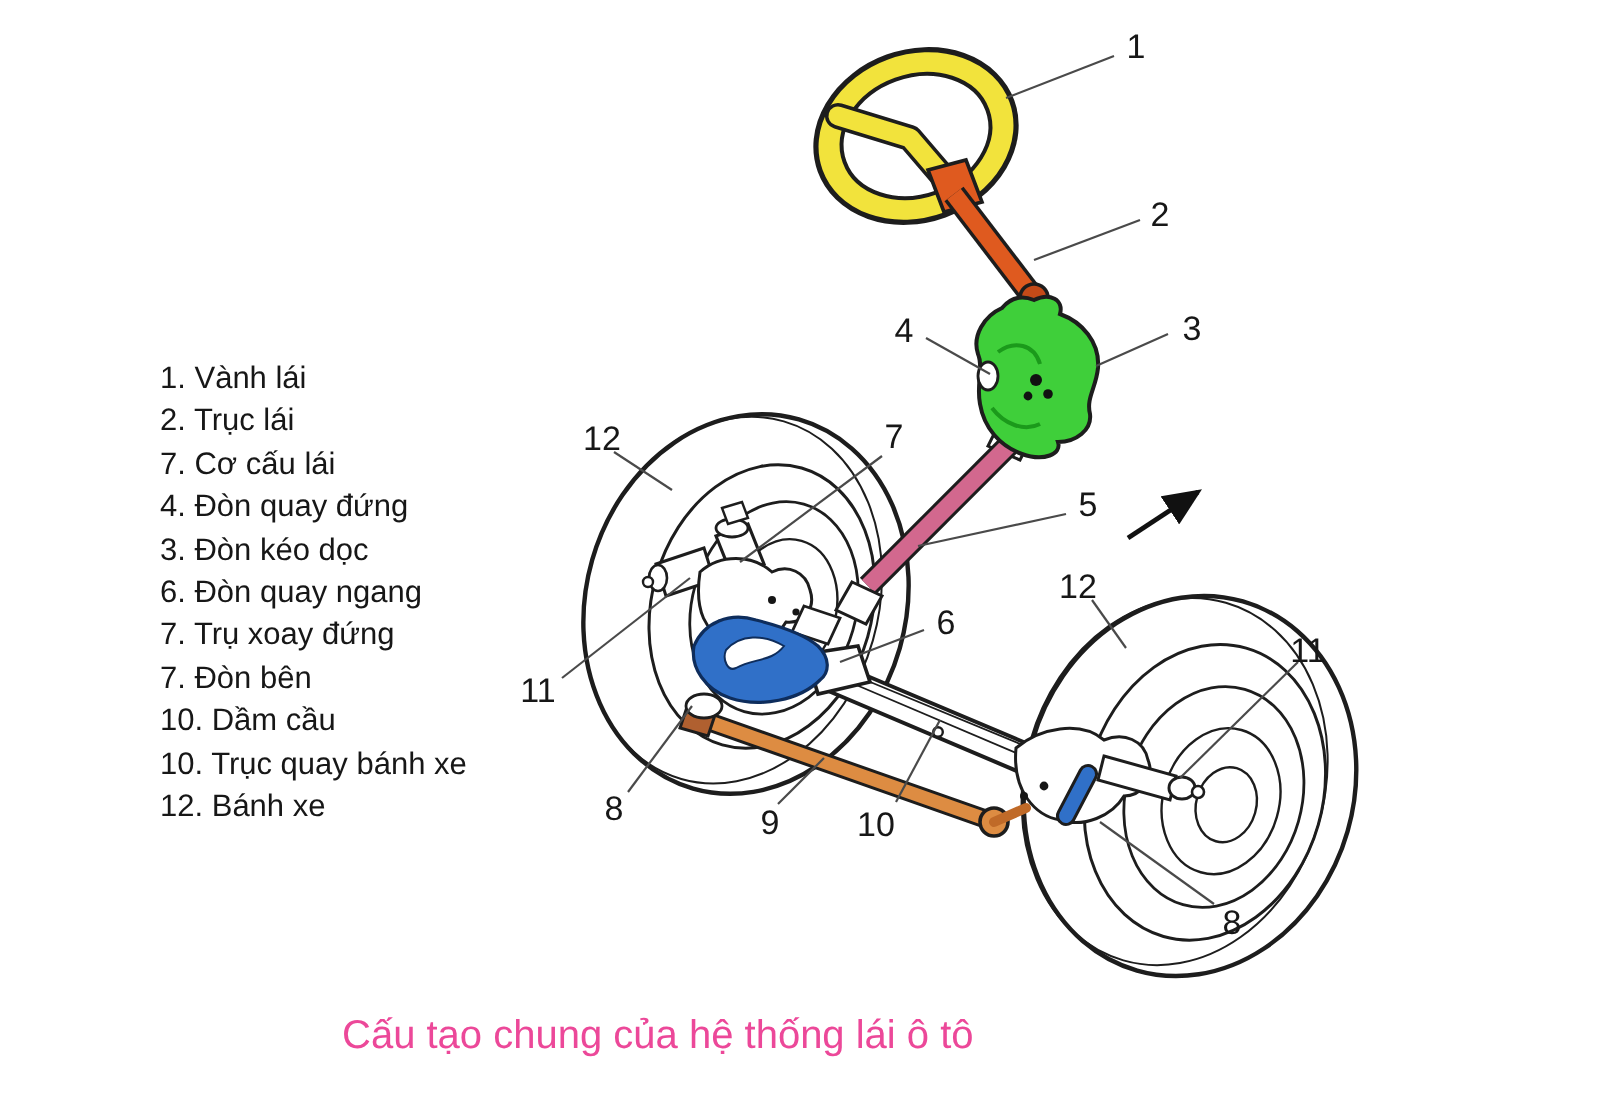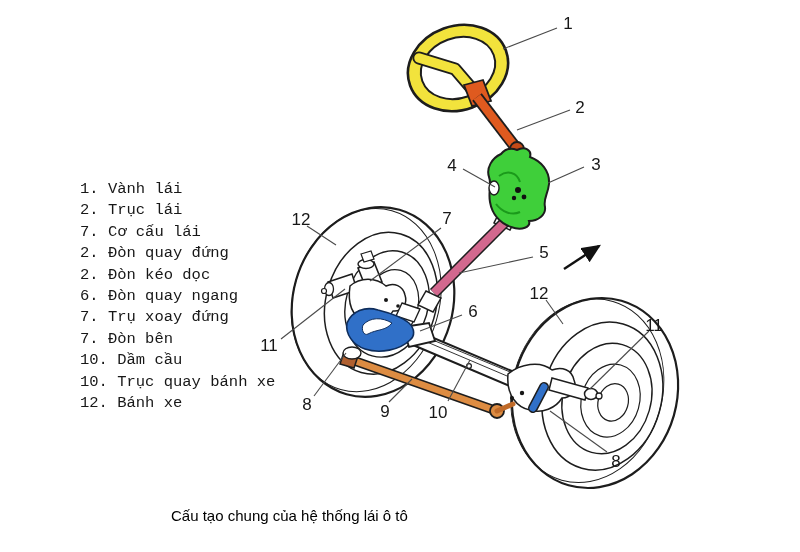--- a/index.html
+++ b/index.html
@@ -1,20 +1,20 @@
 <!DOCTYPE html>
 <html><head>
 <meta charset="utf-8">
 <style>
   html,body{margin:0;padding:0;}
   body{width:800px;height:552px;background:#ffffff;font-family:"Liberation Sans",sans-serif;}
   .figure{position:relative;width:800px;height:552px;overflow:hidden;background:#ffffff;}
   .diagram-svg{position:absolute;left:0;top:0;font-family:"Liberation Sans",sans-serif;}
-  .legend{position:absolute;left:80px;top:179px;font-size:15.5px;line-height:21.4px;color:#171717;white-space:nowrap;font-family:Liberation Mono, monospace;}
-  .caption{position:absolute;left:171px;top:507px;font-size:15px;color:#000000;white-space:nowrap;}
+  .legend{position:absolute;left:80px;top:179px;font-size:15.5px;line-height:21.4px;color:#171717;white-space:nowrap;}
+  .caption{position:absolute;left:171px;top:507px;font-size:20px;color:#ec4899;white-space:nowrap;}
   .callout{font-size:17px;fill:#171717;}
   .leader{stroke:#4a4a4a;stroke-width:1.1;fill:none;}
   .oln{stroke:#1d1d1d;}
   .wln{stroke:#1d1d1d;fill:#ffffff;}
   .nofill{fill:none;}
 </style>
 </head>
 <body>
 
 <div class="figure">
@@ -160,22 +160,22 @@
       <text class="callout" text-anchor="middle" x="654" y="331">11</text>
       <text class="callout" text-anchor="middle" x="301" y="225">12</text>
       <text class="callout" text-anchor="middle" x="539" y="299">12</text>
     </g>
   </svg>
 
   <div class="legend">
     <div class="legend-item">1. Vành lái</div>
     <div class="legend-item">2. Trục lái</div>
     <div class="legend-item">7. Cơ cấu lái</div>
-    <div class="legend-item">2. Đòn quay đứng</div>
-    <div class="legend-item">2. Đòn kéo dọc</div>
+    <div class="legend-item">4. Đòn quay đứng</div>
+    <div class="legend-item">3. Đòn kéo dọc</div>
     <div class="legend-item">6. Đòn quay ngang</div>
     <div class="legend-item">7. Trụ xoay đứng</div>
     <div class="legend-item">7. Đòn bên</div>
     <div class="legend-item">10. Dầm cầu</div>
     <div class="legend-item">10. Trục quay bánh xe</div>
     <div class="legend-item">12. Bánh xe</div>
   </div>
 
   <div class="caption">Cấu tạo chung của hệ thống lái ô tô</div>
 

